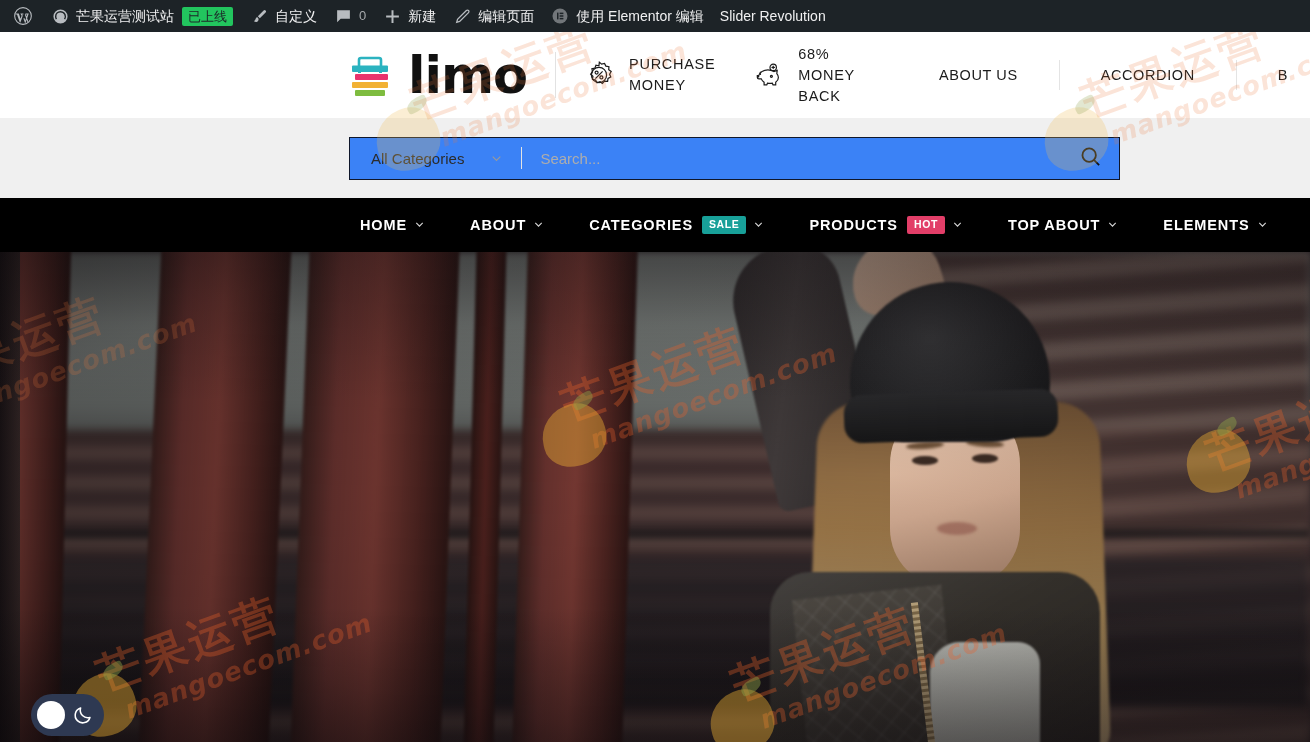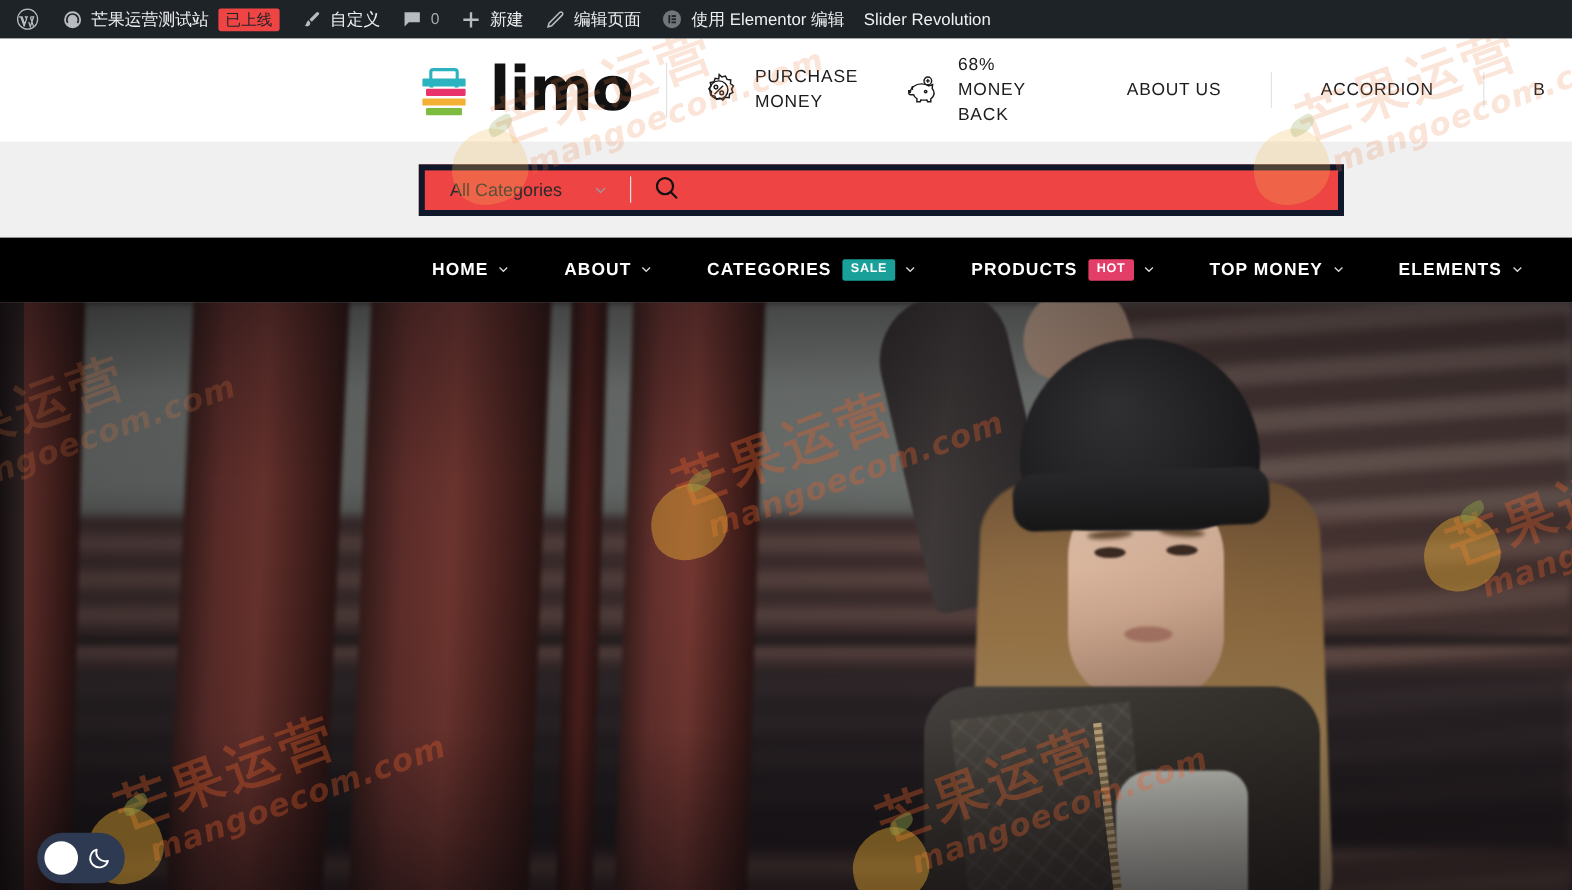--- a/index.html
+++ b/index.html
@@ -31,21 +31,21 @@
     cursor: pointer;
   }
   .ab-item.first { padding: 0 9px 0 7px; }
   .ab-glyph {
     display: inline-flex; align-items: center; justify-content: center;
     width: 20px; height: 20px;
     color: #b8bcc0; flex: 0 0 auto;
   }
   .ab-glyph svg { display: block; }
   .ab-badge {
-    background: #ef4444; color: #1d2327;
+    background: #22c55e; color: #1d2327;
     font-size: 13px; line-height: 1;
     padding: 3px 6px; border-radius: 2px;
     margin-left: 2px;
   }
   .ab-count { color: #a7aaad; font-size: 13px; }
   .ab-label { font-size: 14px; }
 
   
   .topbar {
     position: relative;
@@ -105,22 +105,22 @@
   .searchrow {
     position: relative;
     height: 80px;
     background: #f0f0f0;
     display: flex; align-items: center;
     z-index: 20;
   }
   .searchbox {
     margin-left: 349px;
     width: 771px; height: 43px;
-    background: #ef4444;
-    border: 5px solid #0f172a;
+    background: #3b82f6;
+    border: 1px solid #0f172a;
     display: flex; align-items: center;
   }
   .cat-select {
     display: flex; align-items: center; gap: 26px;
     padding: 0 18px 0 21px;
     height: 100%;
     cursor: pointer;
   }
   .cat-label { font-size: 15px; color: #2b2b2b; white-space: nowrap; }
   .chev { color: #9a9a9a; display: flex; }
@@ -550,20 +550,21 @@
         <span class="cat-label">All Categories</span>
         <span class="chev">
           <svg width="13" height="13" viewBox="0 0 24 24" fill="none" stroke="currentColor" stroke-width="2">
             <path d="M5 8.5L12 15.5 19 8.5"></path>
           </svg>
         </span>
       </div>
 
       <div class="sb-divider"></div>
 
+      <input class="search-input" type="text" placeholder="Search..." style="">
 
       <button class="search-btn">
         <span>
           <svg width="23" height="23" viewBox="0 0 24 24" fill="none" stroke="currentColor" stroke-width="1.9">
             <circle cx="10.6" cy="10.6" r="7"></circle>
             <path d="M15.8 15.8L21 21"></path>
           </svg>
         </span>
       </button>
     </div>
@@ -604,21 +605,21 @@
         <span>PRODUCTS</span>
         <span class="nav-badge" id="badge-hot" style="background: rgb(226, 62, 104);">HOT</span>
         <span class="chev-d">
           <svg width="11" height="11" viewBox="0 0 24 24" fill="none" stroke="currentColor" stroke-width="2.4">
               <path d="M5 8.5L12 15.5 19 8.5"></path>
             </svg>
         </span>
       </div>
 
       <div class="nav-item">
-        <span>TOP MONEY</span>
+        <span>TOP ABOUT</span>
         <span class="chev-d">
           <svg width="11" height="11" viewBox="0 0 24 24" fill="none" stroke="currentColor" stroke-width="2.4">
               <path d="M5 8.5L12 15.5 19 8.5"></path>
             </svg>
         </span>
       </div>
 
       <div class="nav-item">
         <span>ELEMENTS</span>
         <span class="chev-d">

